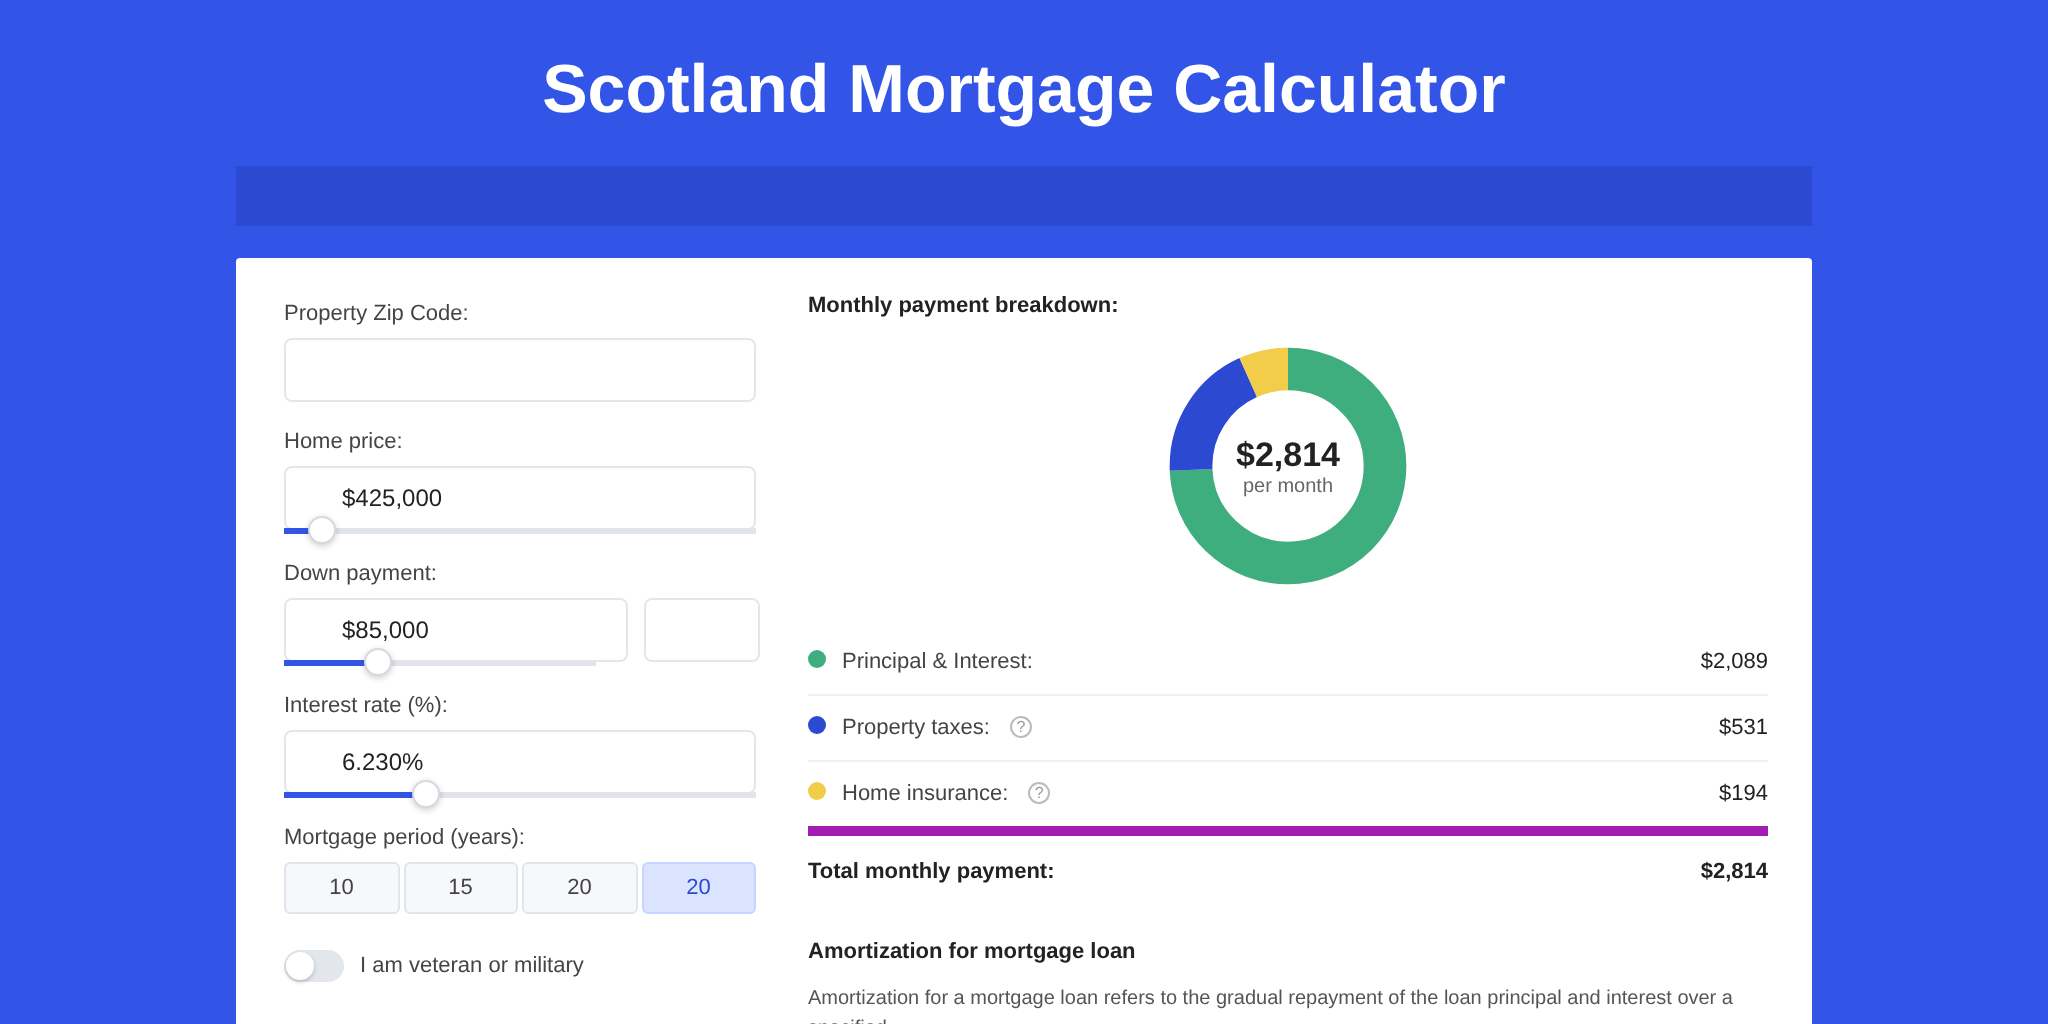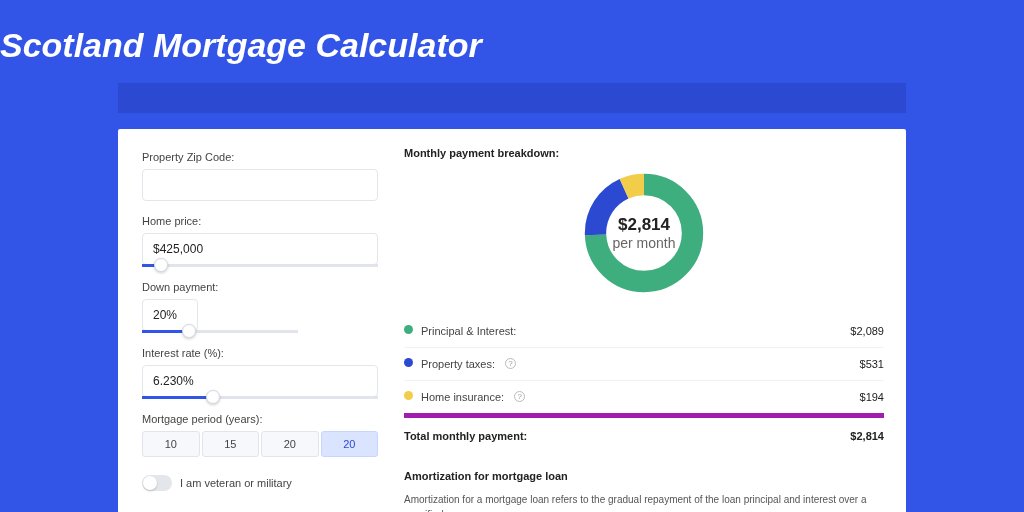--- a/index.html
+++ b/index.html
@@ -4,26 +4,25 @@
 <style>
   * { box-sizing: border-box; margin: 0; padding: 0; }
   body {
     font-family: -apple-system, BlinkMacSystemFont, "Segoe UI", Arial, sans-serif;
     background: #3255e8;
     width: 1024px;
     height: 512px;
     overflow: hidden;
   }
   .page-title {
-    text-align: left;
+    text-align: center;
     color: #fff;
     font-size: 34px;
     font-weight: 800;
     padding: 26px 0 18px;
-    font-style: italic;
   }
   .header-band {
     background: #2b49d1;
     height: 30px;
     width: 788px;
     margin: 0 auto;
   }
   .card {
     width: 788px;
     margin: 16px auto;
@@ -46,21 +45,21 @@
     font-size: 11px;
     color: #444;
     margin-bottom: 6px;
     display: block;
   }
   .text-input {
     width: 100%;
     height: 32px;
     border: 1px solid #e3e6ea;
     border-radius: 4px;
-    padding: 0 10px;
+    padding: 0 28px;
     font-size: 12px;
     color: #222;
     background: #fff;
   }
   .field-block { margin-bottom: 14px; position: relative; }
   .slider-track {
     height: 3px;
     background: #e1e5eb;
     position: relative;
     margin-top: -1px;
@@ -134,21 +133,21 @@
     position: relative;
   }
   .donut svg { width: 128px; height: 128px; transform: rotate(-90deg); }
   .donut-center {
     position: absolute;
     top: 0; left: 0; right: 0; bottom: 0;
     display: flex; flex-direction: column;
     align-items: center; justify-content: center;
   }
   .donut-value { font-size: 17px; font-weight: 800; color: #222; }
-  .donut-sub { font-size: 14px; color: #666; }
+  .donut-sub { font-size: 10px; color: #666; }
   .legend-row {
     display: flex; align-items: center; justify-content: space-between;
     padding: 10px 0;
     border-top: 1px solid #f0f1f4;
     font-size: 11px;
   }
   .legend-row:first-of-type { border-top: none; }
   .legend-left { display: flex; align-items: flex-start; gap: 8px; color: #444;}
   .dot { width: 9px; height: 9px; border-radius: 50%; }
   .help {
@@ -186,20 +185,21 @@
       <input class="text-input" type="text" value="$425,000" style="">
       <div class="slider-track">
         <div class="slider-fill" style="width:8%"></div>
         <div class="slider-thumb" style="left:calc(8% - 7px)"></div>
       </div>
     </div>
 
     <div class="field-block">
       <label class="field-label">Down payment:</label>
       <div class="two-col">
+        <div class="c1"><input class="text-input" type="text" value="$85,000" style=""></div>
         <div class="c2"><input class="text-input" type="text" value="20%" style=""></div>
       </div>
       <div class="slider-track" style="width:66%">
         <div class="slider-fill" style="width:30%"></div>
         <div class="slider-thumb" style="left:calc(30% - 7px)"></div>
       </div>
     </div>
 
     <div class="field-block">
       <label class="field-label">Interest rate (%):</label>

